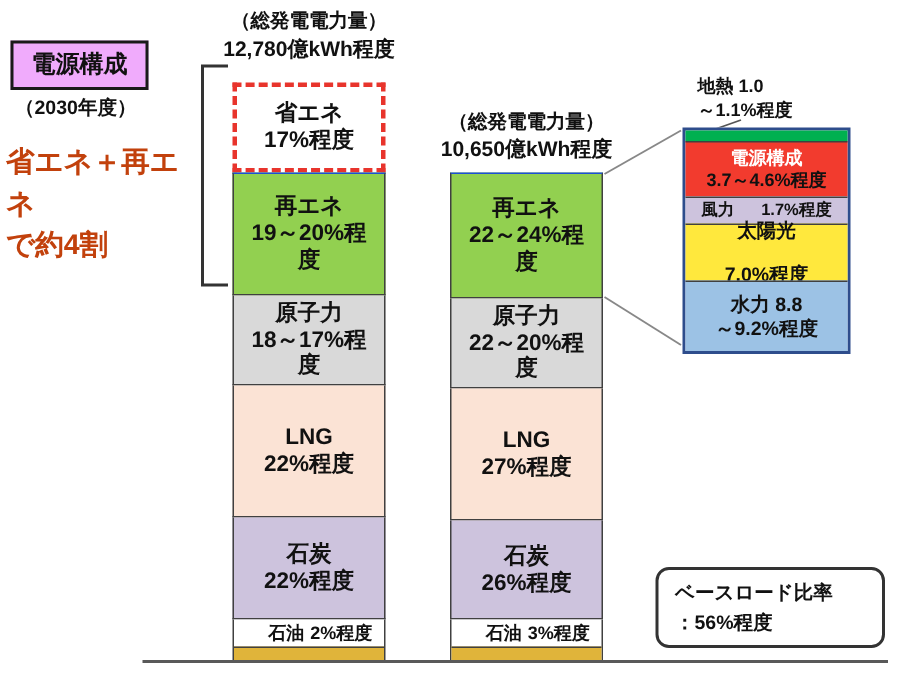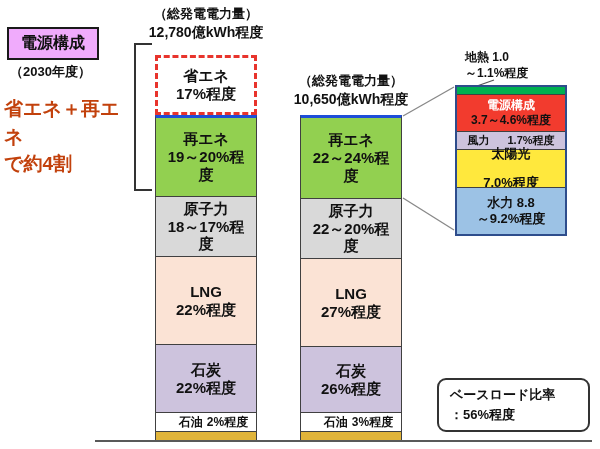--- a/index.html
+++ b/index.html
@@ -13,21 +13,21 @@
   .red-note { color:#c2410c; font-weight:bold; font-size:19px; line-height:1.45; }
 
   .bar-header { text-align:center; font-weight:bold; font-size:13px; line-height:1.35; }
   .bar-header .hl2 { font-size:14px; }
 
   .bar { display:flex; flex-direction:column; }
   .seg { display:flex; flex-direction:column; justify-content:center; align-items:center;
          text-align:center; font-weight:bold; font-size:15px; line-height:1.18;
          border-left:1px solid #404040; border-right:1px solid #404040; border-bottom:1px solid #404040;
          padding:0 5px; }
-  .seg.first { border-top:3px solid #1d4ed8; }
+  .seg.first { border-top:1px solid #1d4ed8; }
   .seg-dashed { border:3px dashed #e8342c; background:#ffffff;text-align:right; }
   .seg-value { max-width:92px; }
 
   .seg.oil { justify-content:flex-start; padding:0; background:#fff; }
   .oil-text { flex:1; display:flex; align-items:center; justify-content:center; gap:4px; font-size:12px; font-weight:bold;margin-left:15px; }
   .oil-strip { width:100%; height:9px; border-top:1px solid #404040; }
 
   .breakdown { display:flex; flex-direction:column; border:2px solid #2e4d8c; background:#fff; }
   .bseg { display:flex; flex-direction:column; justify-content:center; align-items:center;
           text-align:center; font-weight:bold; line-height:1.25; }

